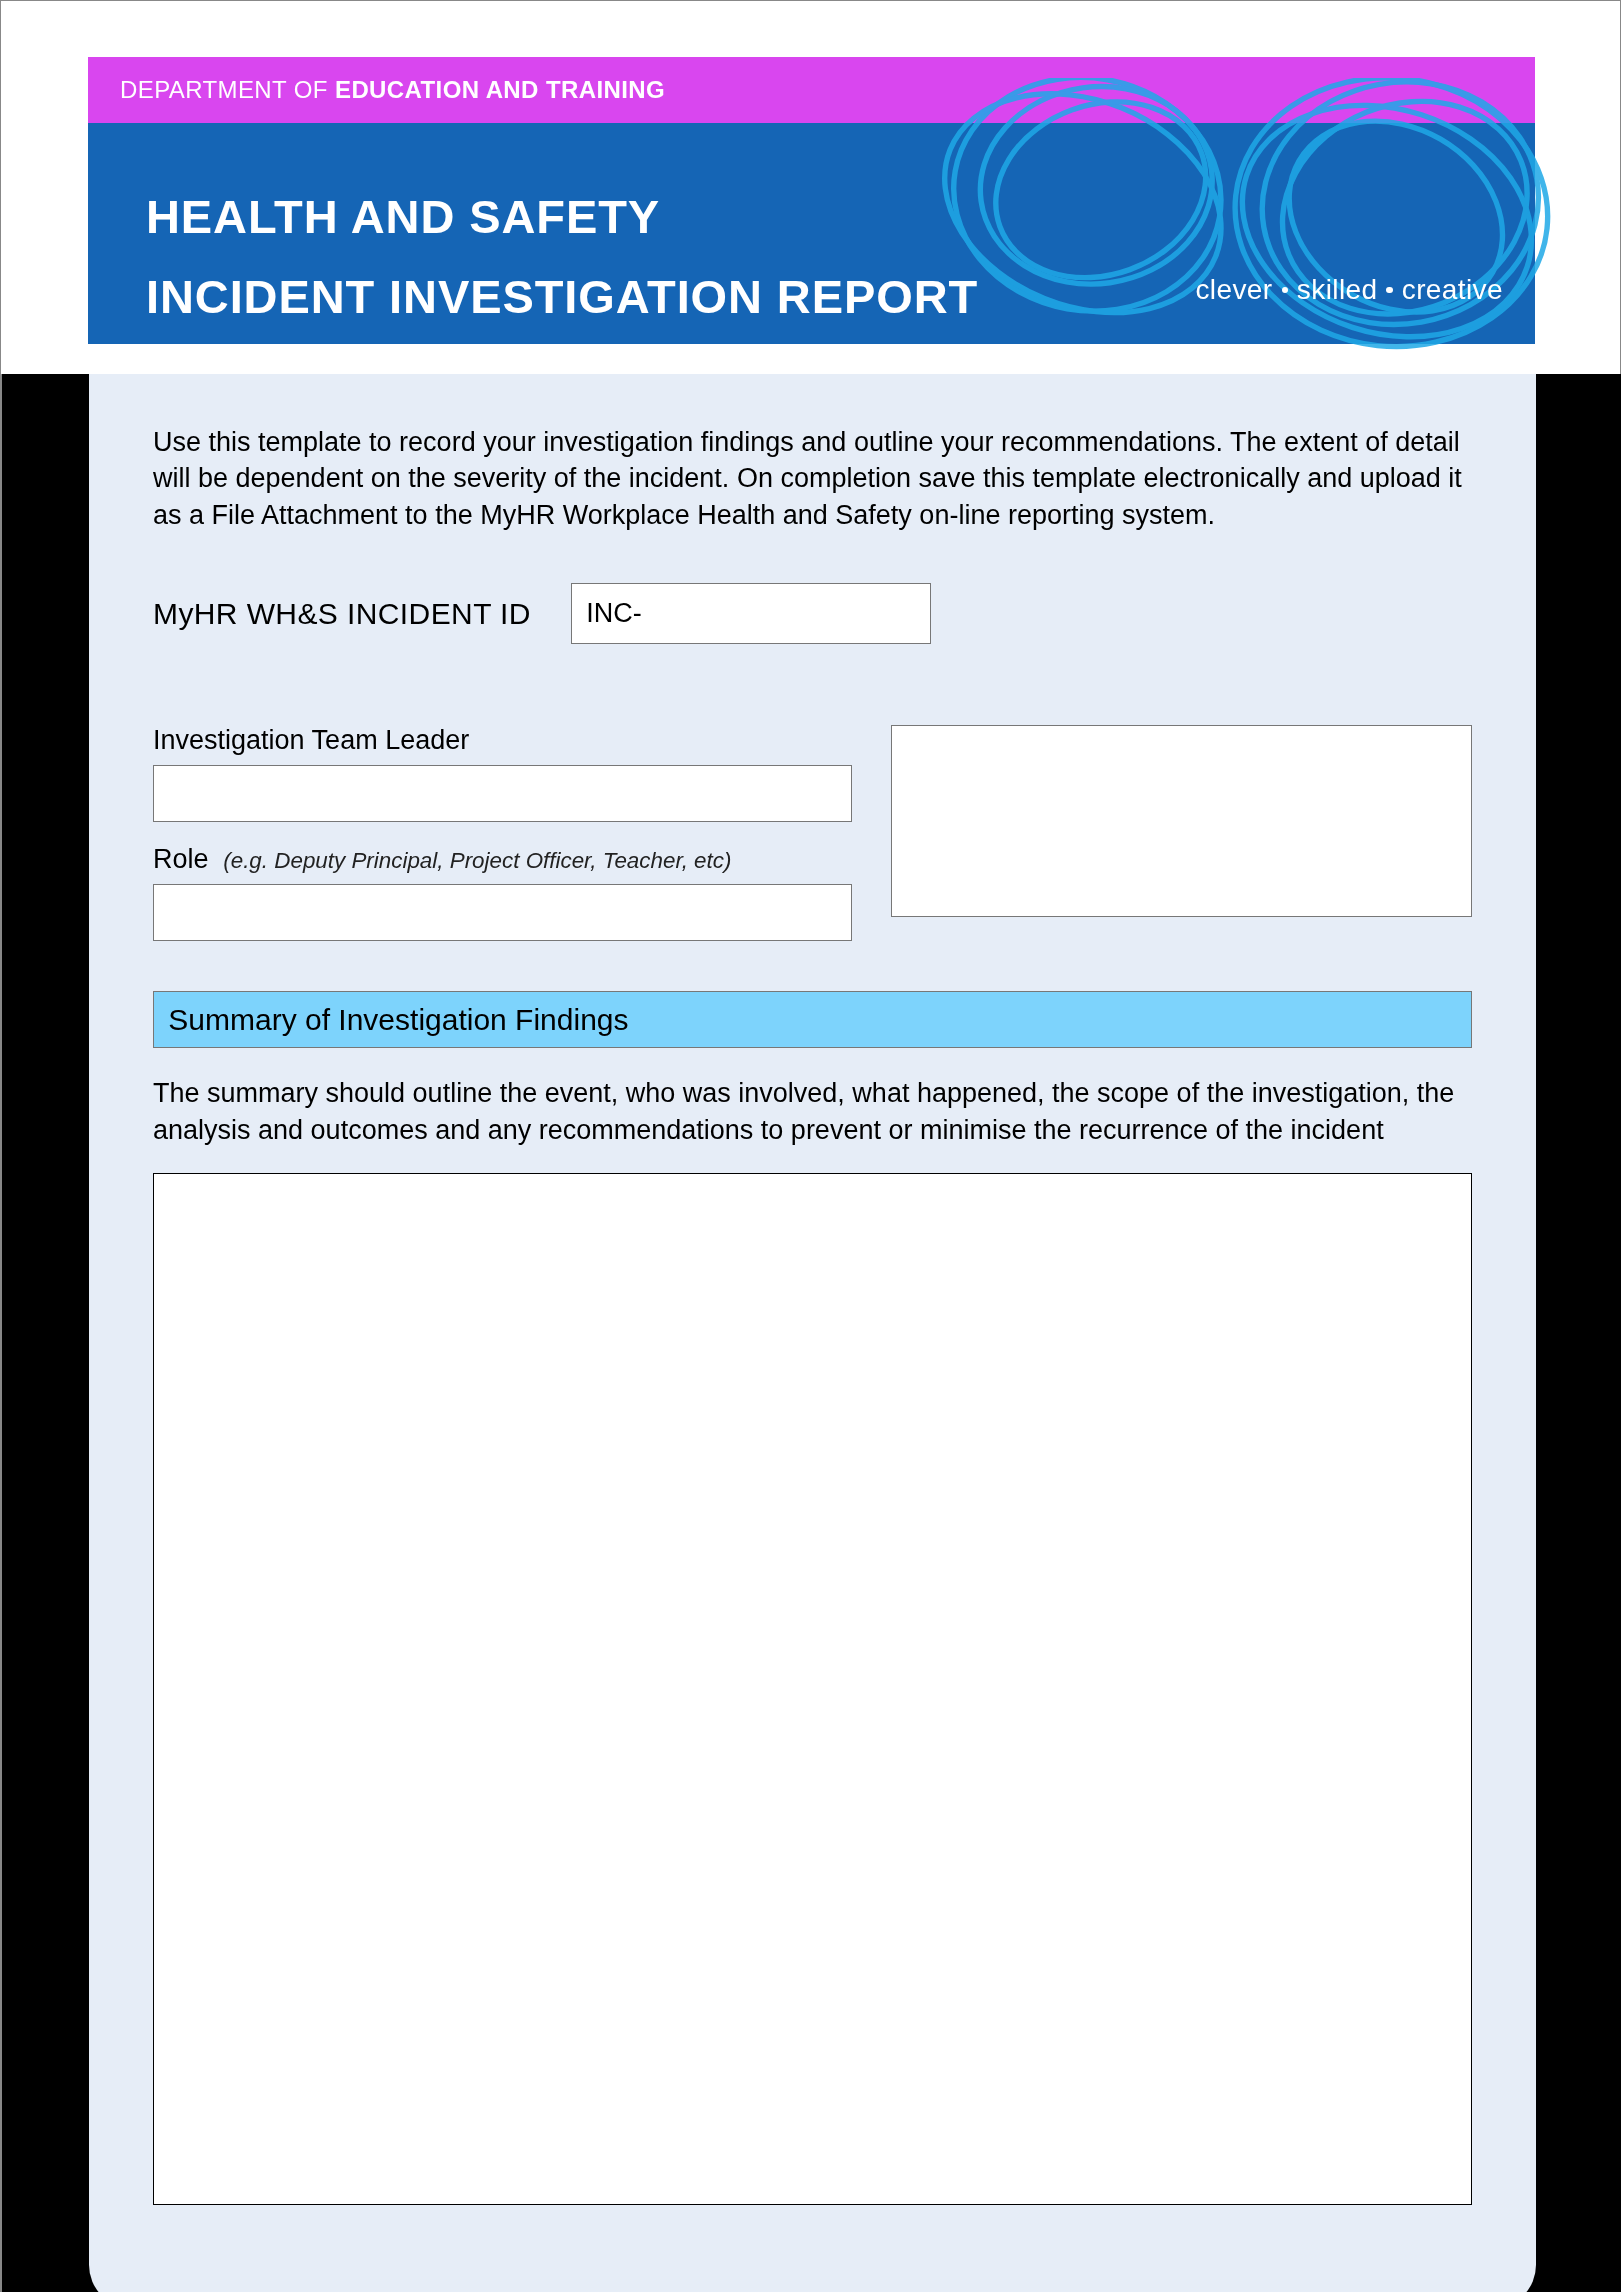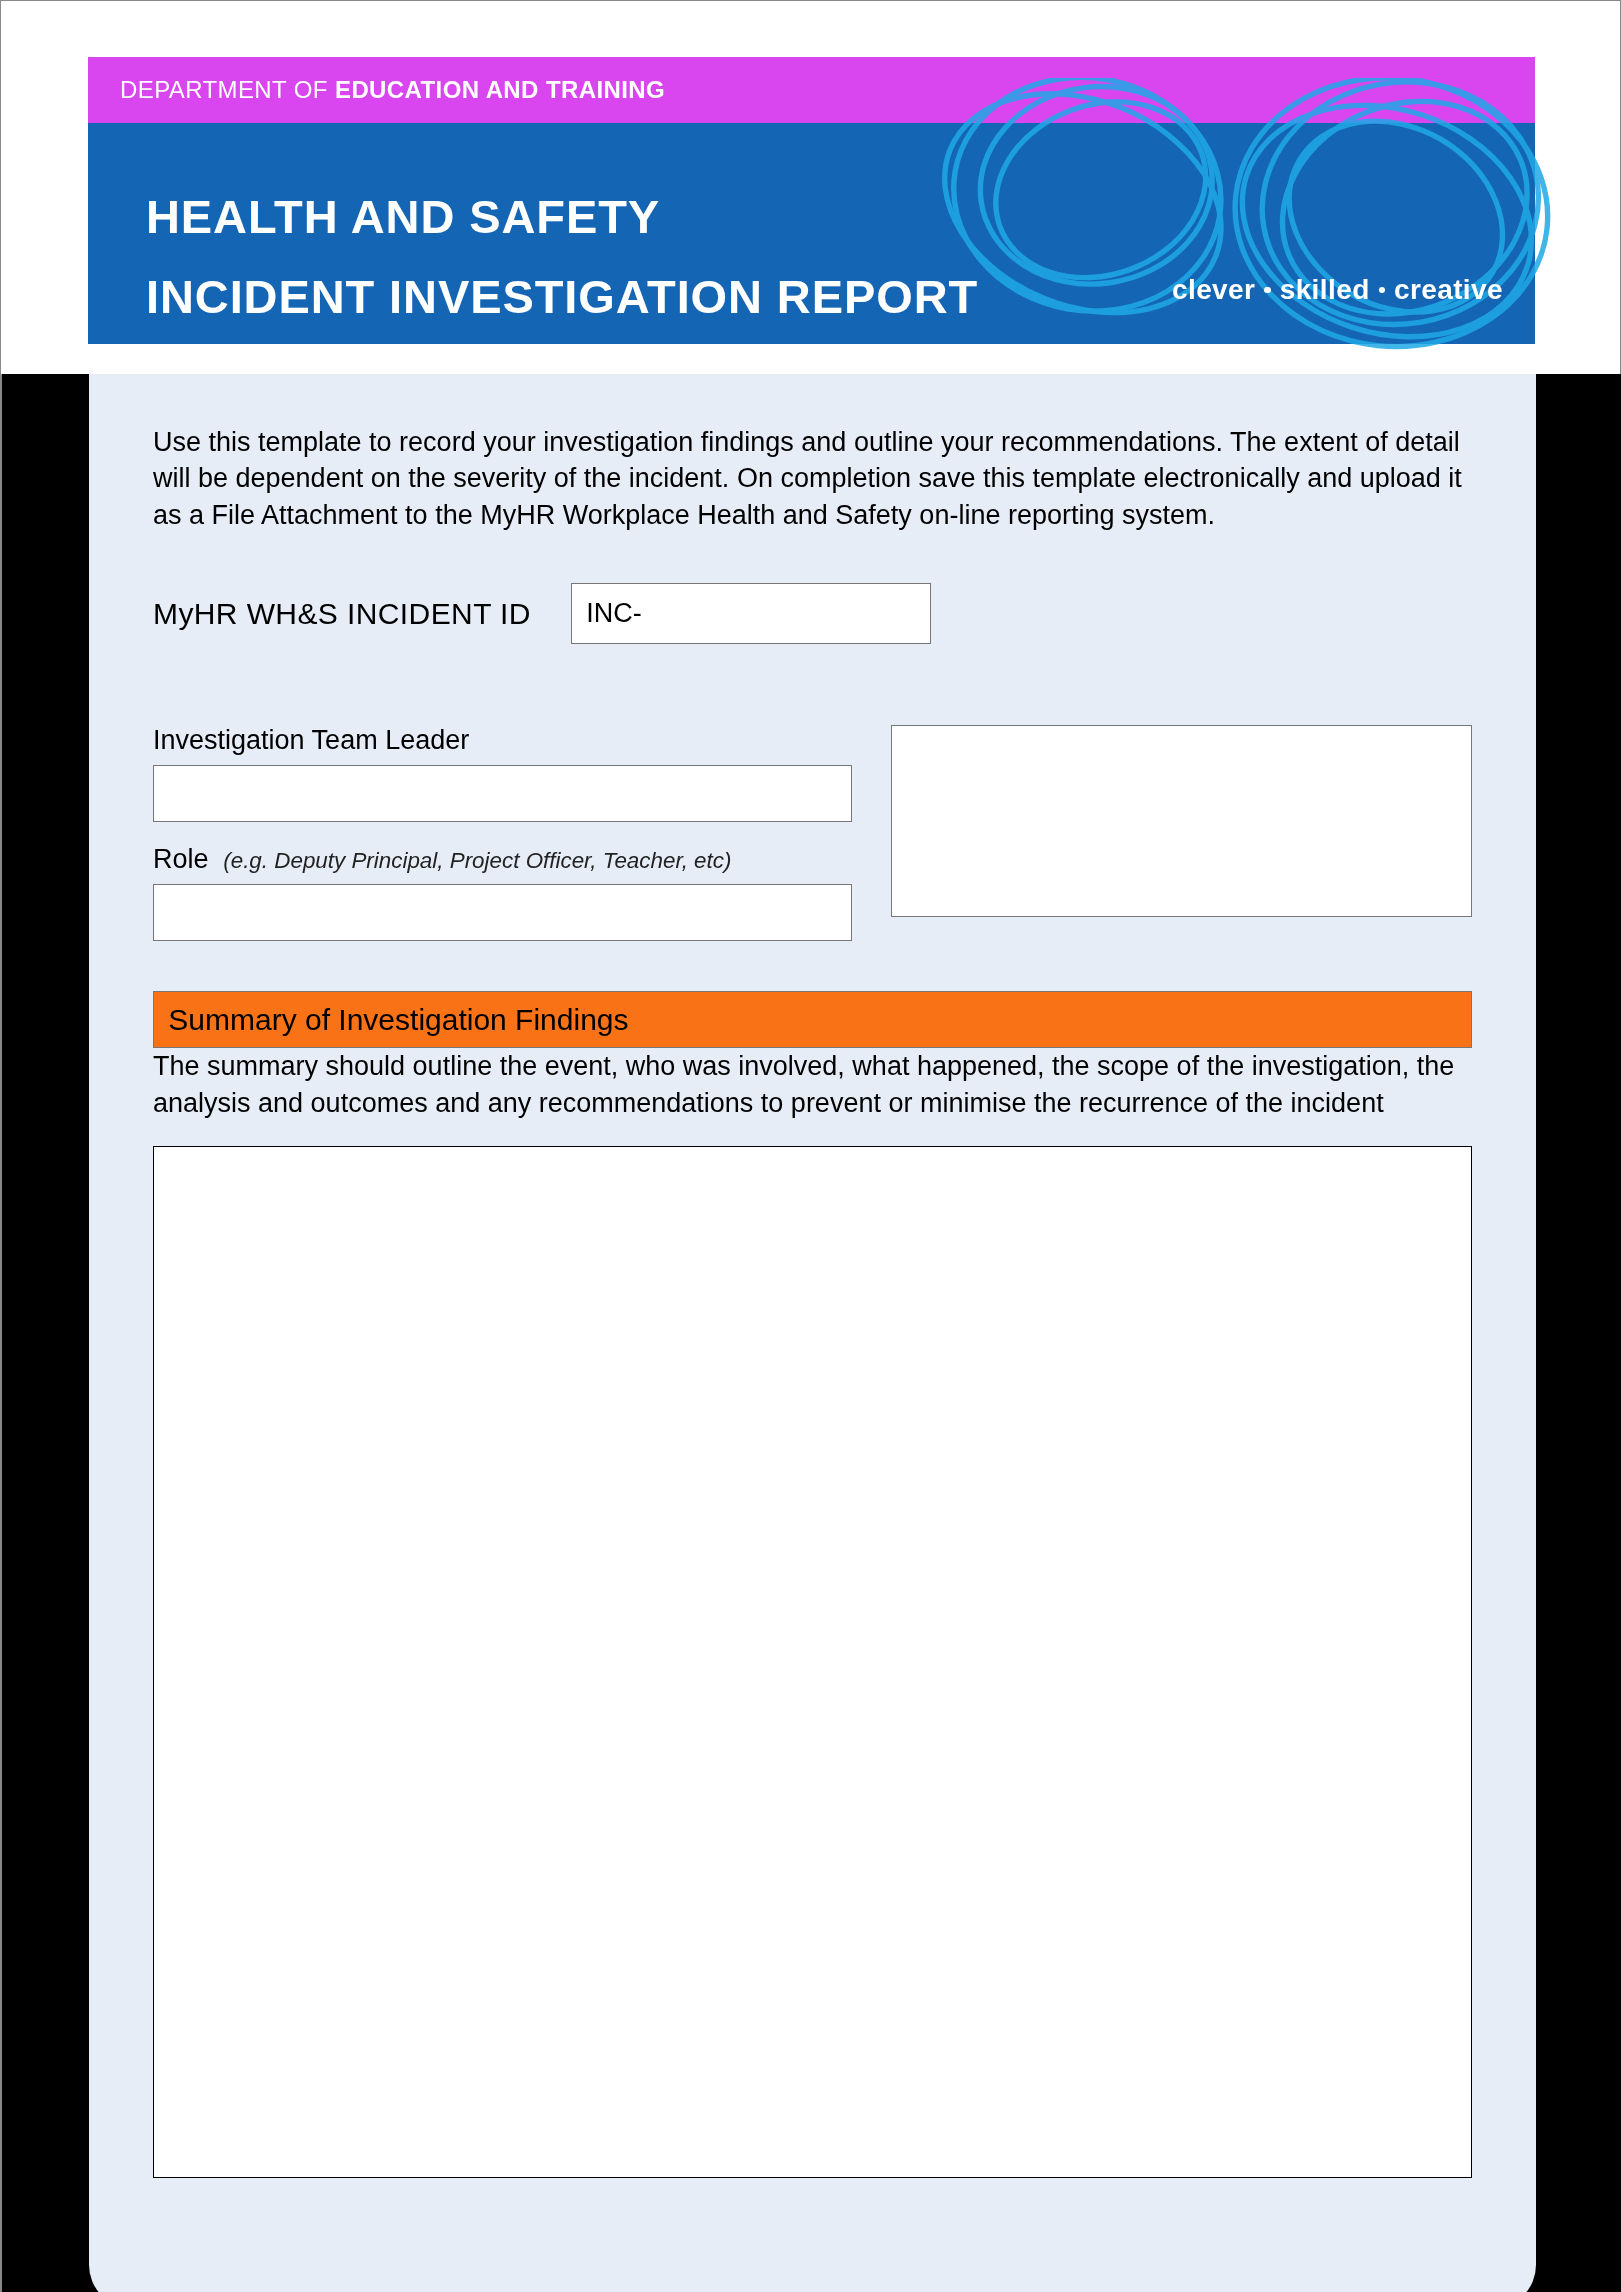--- a/index.html
+++ b/index.html
@@ -56,21 +56,21 @@
     line-height: 1.7;
     letter-spacing: 0.9px;
   }
   .banner-tagline {
     position: absolute;
     right: 32px;
     bottom: 38px;
     color: #ffffff;
     font-size: 28px;
     font-family: "Lucida Sans", "Segoe UI", Arial, sans-serif;
-    font-weight: 700;
+    font-weight: 400;
     letter-spacing: 0.4px;
   }
   .banner-tagline .dot {
     display: inline-block;
     vertical-align: middle;
     margin: 0 9px 3.6px 9px;
     width: 6.3px;
     height: 6.3px;
     border-radius: 50%;
     background: #ffffff;
@@ -171,24 +171,25 @@
   .sig-box {
     width: 100%;
     height: 192px;
     border: 0.9px solid #777;
     background: #fff;
   }
 
   .section-header {
     width: 100%;
     border: 0.9px solid #777;
-    background: #f97316;
+    background: #7dd3fc;
     padding: 10.7px 14.3px;
     font-size: 30px;
     color: #000;
+    margin-bottom: 27px;
   }
   .section-helper {
     font-size: 27px;
     color: #000;
     line-height: 1.35;
     margin-bottom: 25px;
   }
   .big-textarea {
     width: 100%;
     height: 1032px;

